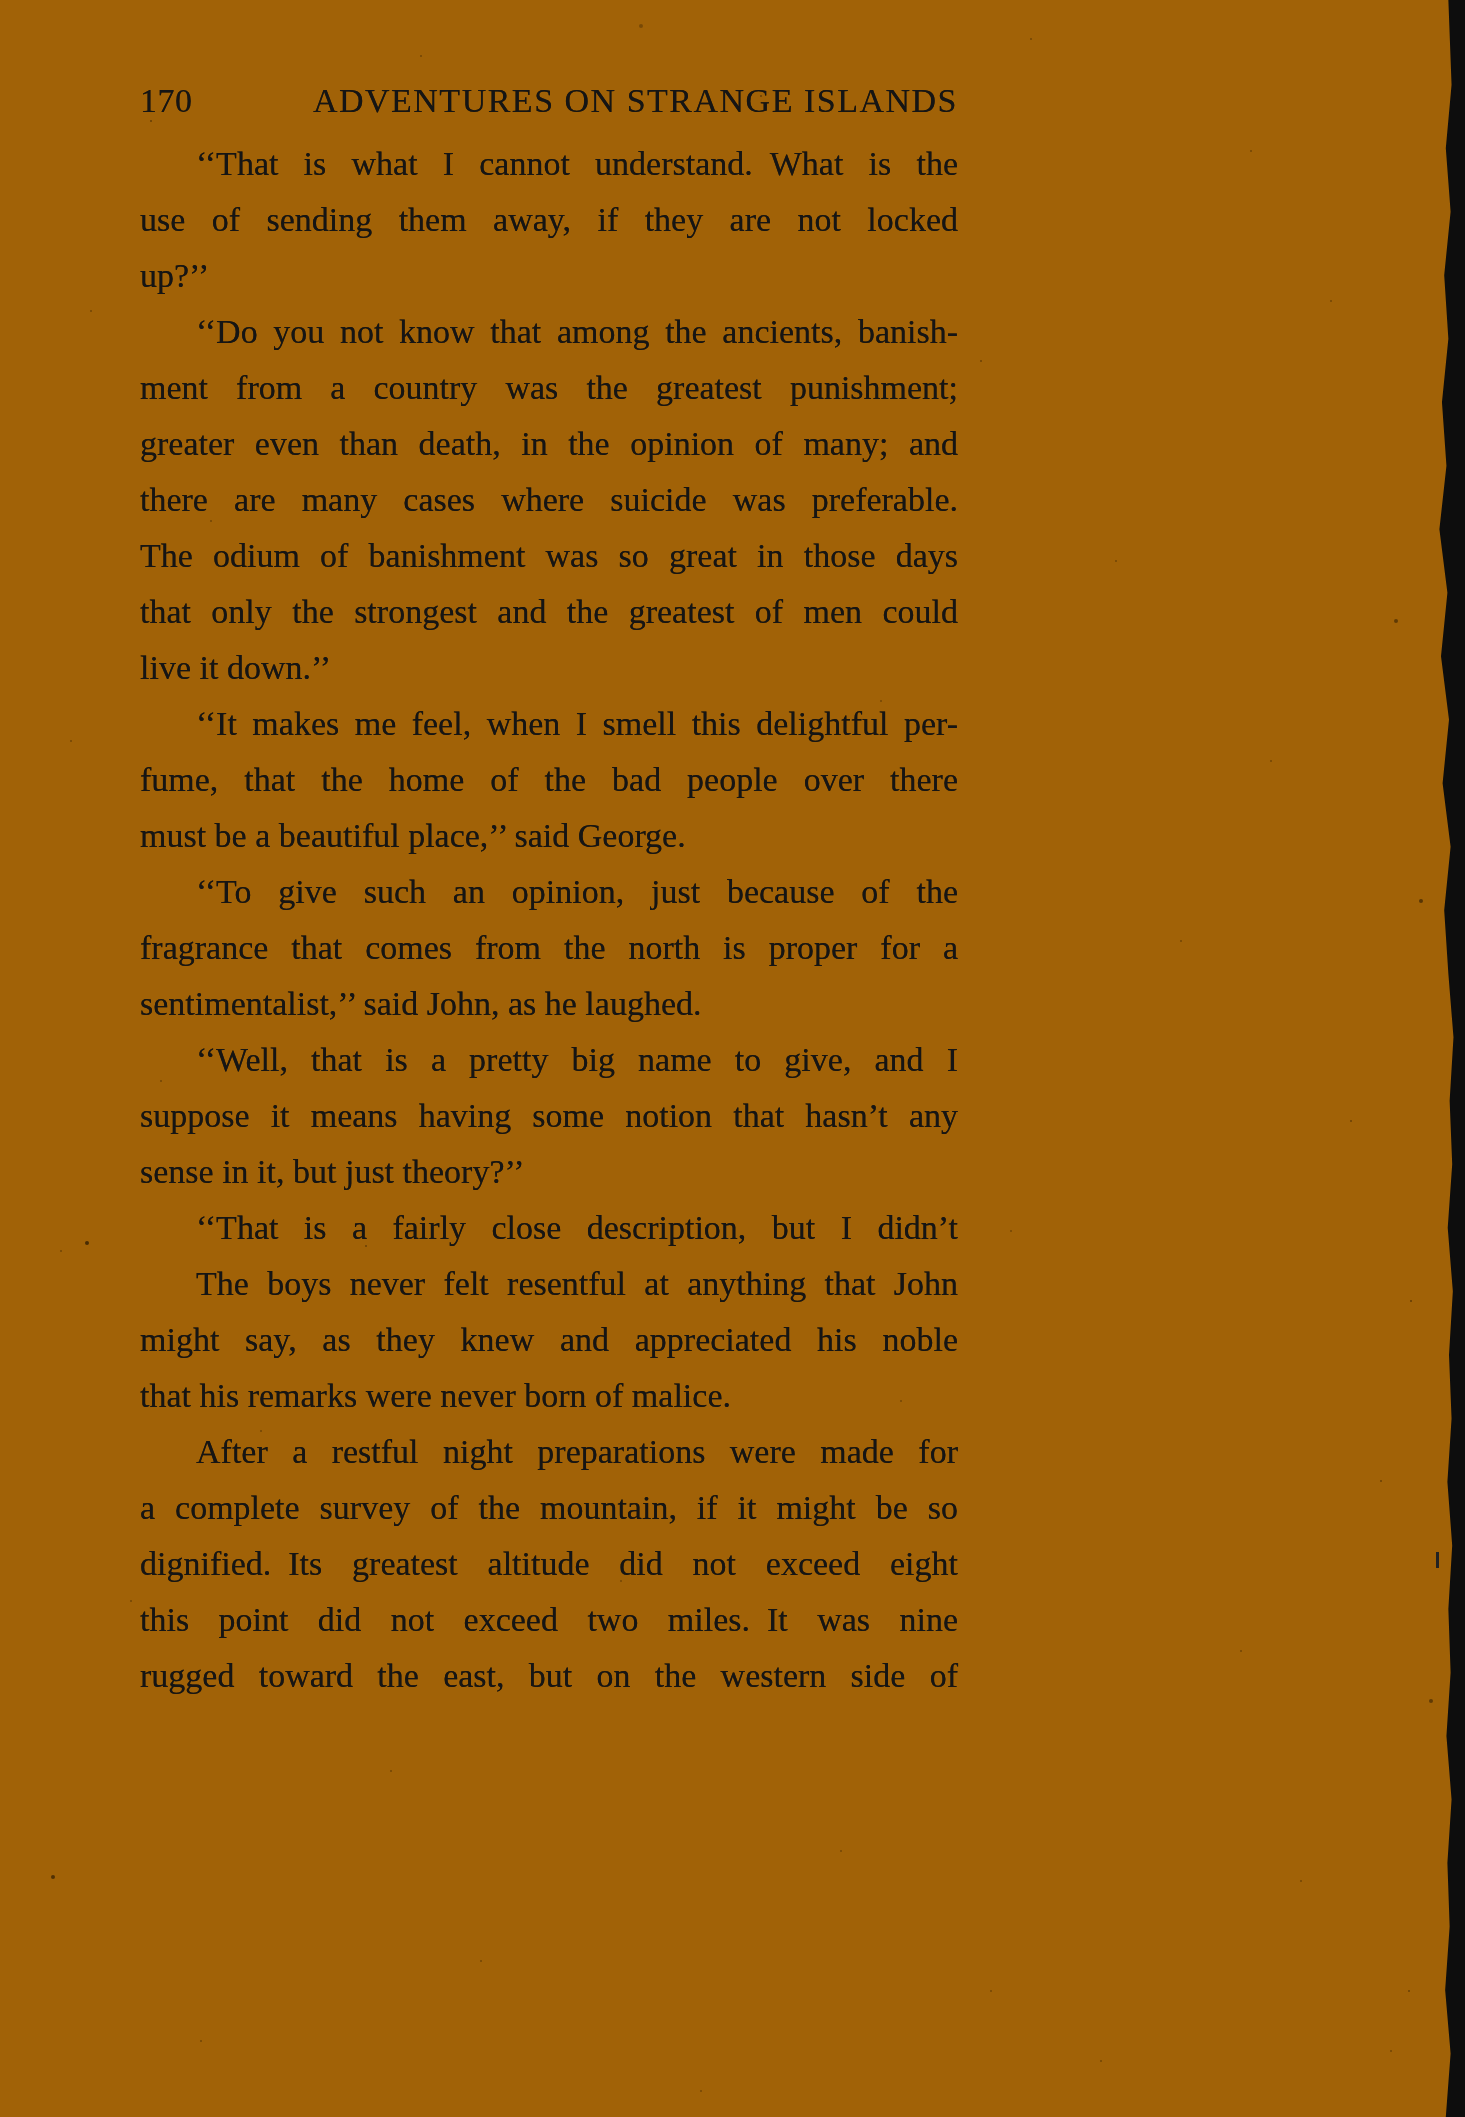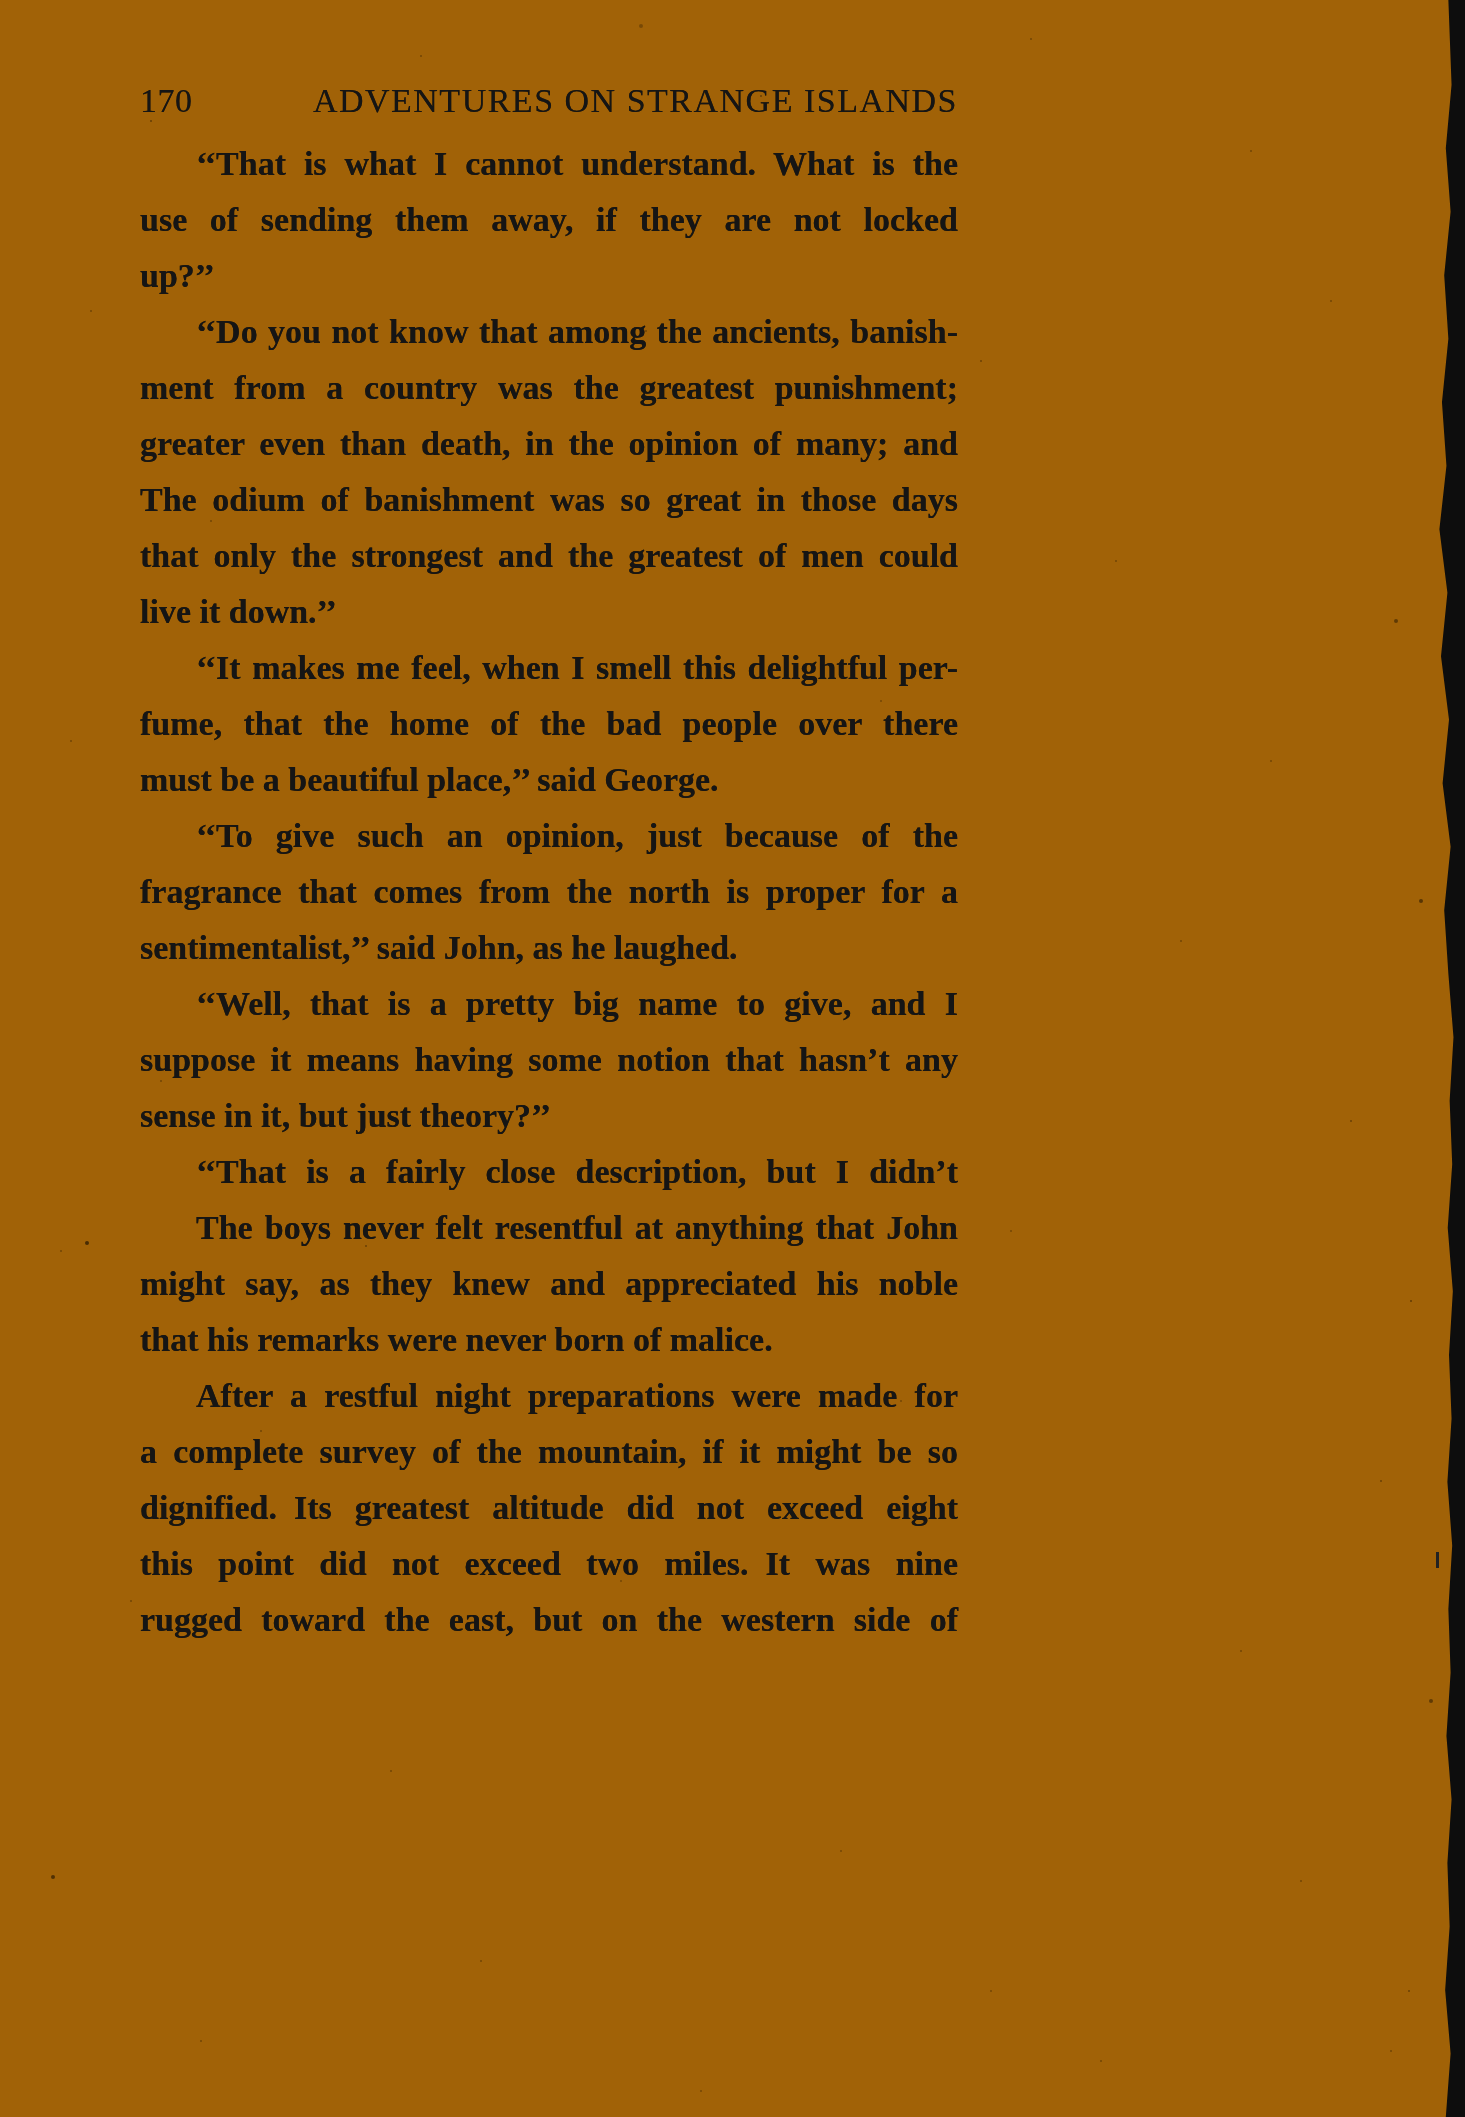--- a/index.html
+++ b/index.html
@@ -18,21 +18,21 @@
     text-shadow:0 0 0.6px rgba(0,0,0,0.65);
     white-space:nowrap;
   }
   .pagenum{width:100px;}
   .title{flex:1;text-align:right;letter-spacing:1.5px;}
   .textblock{
     position:absolute;top:136px;left:140px;width:818px;
     font-size:34px;line-height:56px;
     text-shadow:0 0 0.6px rgba(0,0,0,0.65);
   }
-  .line{text-align:justify;text-justify:inter-word;font-weight:bold;}
+  .line{text-align:justify;text-justify:inter-word;}
   .line.j{text-align-last:justify;}
   .line.indent{text-indent:56px;}
   
   .speckles{position:absolute;inset:0;pointer-events:none;}
   .speckles::before{
     content:"";position:absolute;left:0;top:0;width:2px;height:2px;border-radius:50%;
     background:transparent;
     box-shadow:
       150px 120px 0 0 rgba(0,0,0,.38), 420px 55px 0 0 rgba(0,0,0,.3),
       760px 95px 0 0 rgba(0,0,0,.35), 1030px 38px 0 0 rgba(0,0,0,.3),
@@ -85,20 +85,21 @@
     <span class="title">ADVENTURES ON STRANGE ISLANDS</span>
   </header>
 
   <main class="textblock" id="textblock">
       <div class="line indent j">‘‘That is what I cannot understand. What is the</div>
       <div class="line j">use of sending them away, if they are not locked</div>
       <div class="line">up?’’</div>
       <div class="line indent j">‘‘Do you not know that among the ancients, banish-</div>
       <div class="line j">ment from a country was the greatest punishment;</div>
       <div class="line j">greater even than death, in the opinion of many; and</div>
+      <div class="line j">there are many cases where suicide was preferable.</div>
       <div class="line j">The odium of banishment was so great in those days</div>
       <div class="line j">that only the strongest and the greatest of men could</div>
       <div class="line">live it down.’’</div>
       <div class="line indent j">‘‘It makes me feel, when I smell this delightful per-</div>
       <div class="line j">fume, that the home of the bad people over there</div>
       <div class="line">must be a beautiful place,’’ said George.</div>
       <div class="line indent j">‘‘To give such an opinion, just because of the</div>
       <div class="line j">fragrance that comes from the north is proper for a</div>
       <div class="line">sentimentalist,’’ said John, as he laughed.</div>
       <div class="line indent j">‘‘Well, that is a pretty big name to give, and I</div>

